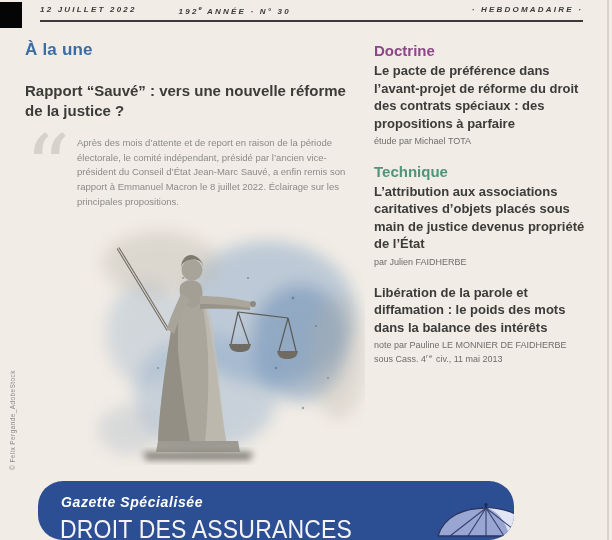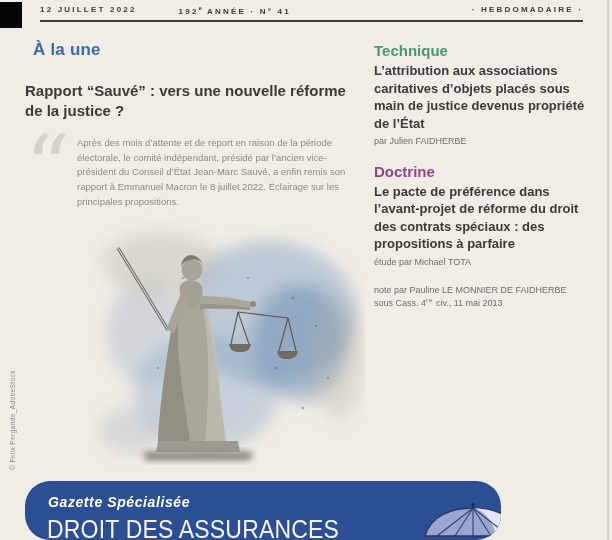--- a/index.html
+++ b/index.html
@@ -12,29 +12,30 @@
     overflow:hidden;
   }
 
   
   .corner-block { position:absolute; left:0; top:2px; width:22px; height:26px; background:#050505; }
   .masthead {
     position:absolute; left:40px; top:5px; width:543px;
     display:flex; align-items:flex-start;
     font-size:8px; font-weight:bold; letter-spacing:2.2px; color:#3b3b3b;
     white-space:nowrap;
+    font-style:italic;
   }
   .masthead .year { margin-left:42px; }
   .masthead .spacer { flex:1; }
   sup.tiny { font-size:6px; vertical-align:super; letter-spacing:1px; }
   .masthead-rule { position:absolute; left:40px; top:20px; width:543px; height:2px; background:#3b3b3b; }
 
   
   .left-col { position:absolute; left:25px; top:40px; width:338px; }
-  .section-label { font-size:17px; font-weight:bold; letter-spacing:0.2px;margin-left:8px; }
+  .section-label { font-size:17px; font-weight:bold; letter-spacing:0.2px; }
   .label-une { color:#3a6ca5; }
   .une-title { margin-top:21px; font-size:15px; font-weight:bold; color:#3b3b3a; line-height:1.3; width:332px; }
 
   .quote-row { margin-top:14px; display:flex; }
   .quote-glyph {
     flex:0 0 52px; font-family:"DejaVu Serif", serif;
     font-size:88px; line-height:0.9; color:#d6d2cb; margin-top:-6px;
   }
   .quote-text {
     width:282px; font-size:9.5px; color:#8b8b89; line-height:1.55;
@@ -53,21 +54,21 @@
   .r-section { margin-bottom:15px; }
   .r-label { font-size:15px; font-weight:bold; margin-bottom:3px; }
   .label-doctrine { color:#8d4687; }
   .label-technique { color:#4e9678; }
   .label-jurisprudence { color:#4f93b8; }
   .r-title { font-size:13px; font-weight:bold; color:#3b3b3a; line-height:1.35; }
   .r-byline { margin-top:3px; font-size:9px; color:#6e6e6d; line-height:1.4; }
 
   
   .banner {
-    position:absolute; left:25px; top:481px; width:476px; height:59px;
+    position:absolute; left:38px; top:481px; width:476px; height:59px;
     background:#2c4f94; overflow:hidden;border-radius:25px;
   }
   .banner-kicker {
     position:absolute; left:23px; top:13px;
     color:#ffffff; font-size:14px; font-weight:bold; font-style:italic; letter-spacing:0.6px;
   }
   .banner-title {
     position:absolute; left:22px; top:33px;
     color:#f4f4f6; font-size:25px; font-weight:400; letter-spacing:0.2px;
     transform:scale(0.92,1.05); transform-origin:0 0; white-space:nowrap;
@@ -75,21 +76,21 @@
   .banner-art { position:absolute; left:388px; top:21px; }
 
   .page-edge { position:absolute; left:607px; top:0; width:2px; height:540px; background:#d9d3cb; }
 </style>
 </head>
 <body>
 
 <div class="corner-block"></div>
 <div class="masthead">
   <span>12 JUILLET 2022</span>
-  <span class="year"><span>192</span><sup class="tiny">e</sup><span> ANNÉE · N° 41</span></span>
+  <span class="year"><span>192</span><sup class="tiny">e</sup><span> ANNÉE · N° 30</span></span>
   <span class="spacer"></span>
   <span>· HEBDOMADAIRE ·</span>
 </div>
 <div class="masthead-rule"></div>
 
 <div class="left-col">
   <div class="section-label label-une">À la une</div>
   <div class="une-title">Rapport “Sauvé” : vers une nouvelle réforme de la justice ?</div>
   <div class="quote-row">
     <div class="quote-glyph">“</div>
@@ -156,30 +157,31 @@
     </g>
     <path d="M141 136 L163 136 C162 142 159 144 152 144 C145 144 142 142 141 136 Z" fill="#6f6b63"></path>
     <path d="M189 143 L210 143 C209 149 206 151 199 151 C193 151 190 149 189 143 Z" fill="#6f6b63"></path>
     <circle cx="165" cy="96" r="3" fill="#8d897f"></circle>
   </svg>
 </div>
 <div class="photo-credit">© Felix Pergande_AdobeStock</div>
 
 <div class="right-col">
   <div class="r-section">
+    <div class="r-label label-doctrine">Doctrine</div>
+    <div class="r-title">Le pacte de préférence dans l’avant-projet de réforme du droit des contrats spéciaux : des propositions à parfaire</div>
+    <div class="r-byline">étude par Michael TOTA</div>
+  </div>
+  <div class="r-section">
     <div class="r-label label-technique">Technique</div>
     <div class="r-title">L’attribution aux associations caritatives d’objets placés sous main de justice devenus propriété de l’État</div>
     <div class="r-byline">par Julien FAIDHERBE</div>
   </div>
   <div class="r-section">
-    <div class="r-label label-doctrine">Doctrine</div>
-    <div class="r-title">Le pacte de préférence dans l’avant-projet de réforme du droit des contrats spéciaux : des propositions à parfaire</div>
-    <div class="r-byline">étude par Michael TOTA</div>
-  </div>
-  <div class="r-section">
+    <div class="r-title">Libération de la parole et diffamation : le poids des mots dans la balance des intérêts</div>
     <div class="r-byline">
       <span>note par Pauline LE MONNIER DE FAIDHERBE</span><br>
       <span>sous Cass. 4</span><sup class="tiny">re</sup><span> civ., 11 mai 2013</span>
     </div>
   </div>
 </div>
 
 <div class="banner">
   <div class="banner-kicker">Gazette Spécialisée</div>
   <div class="banner-title">DROIT DES ASSURANCES</div>

